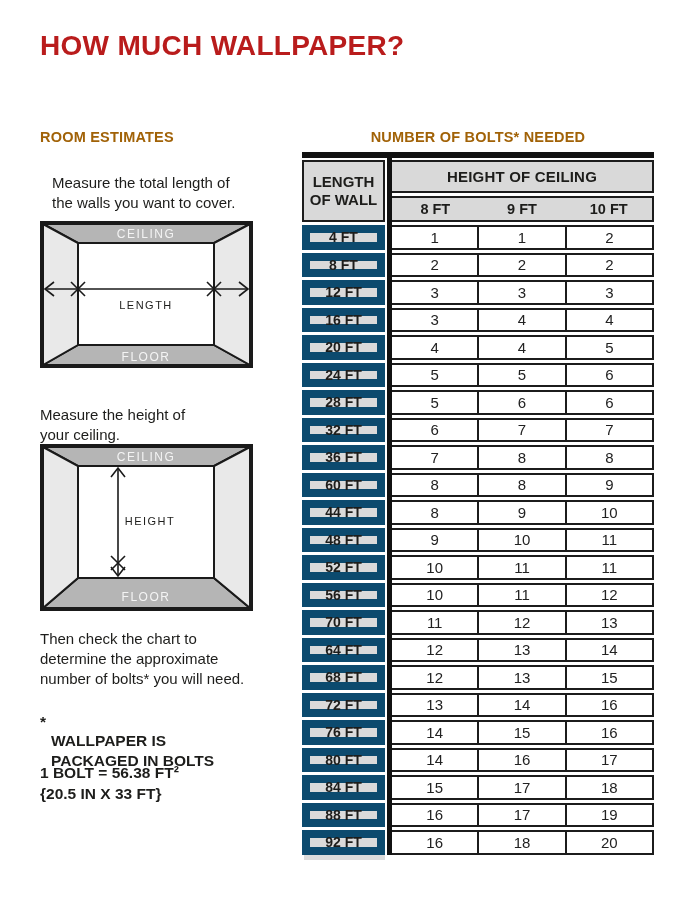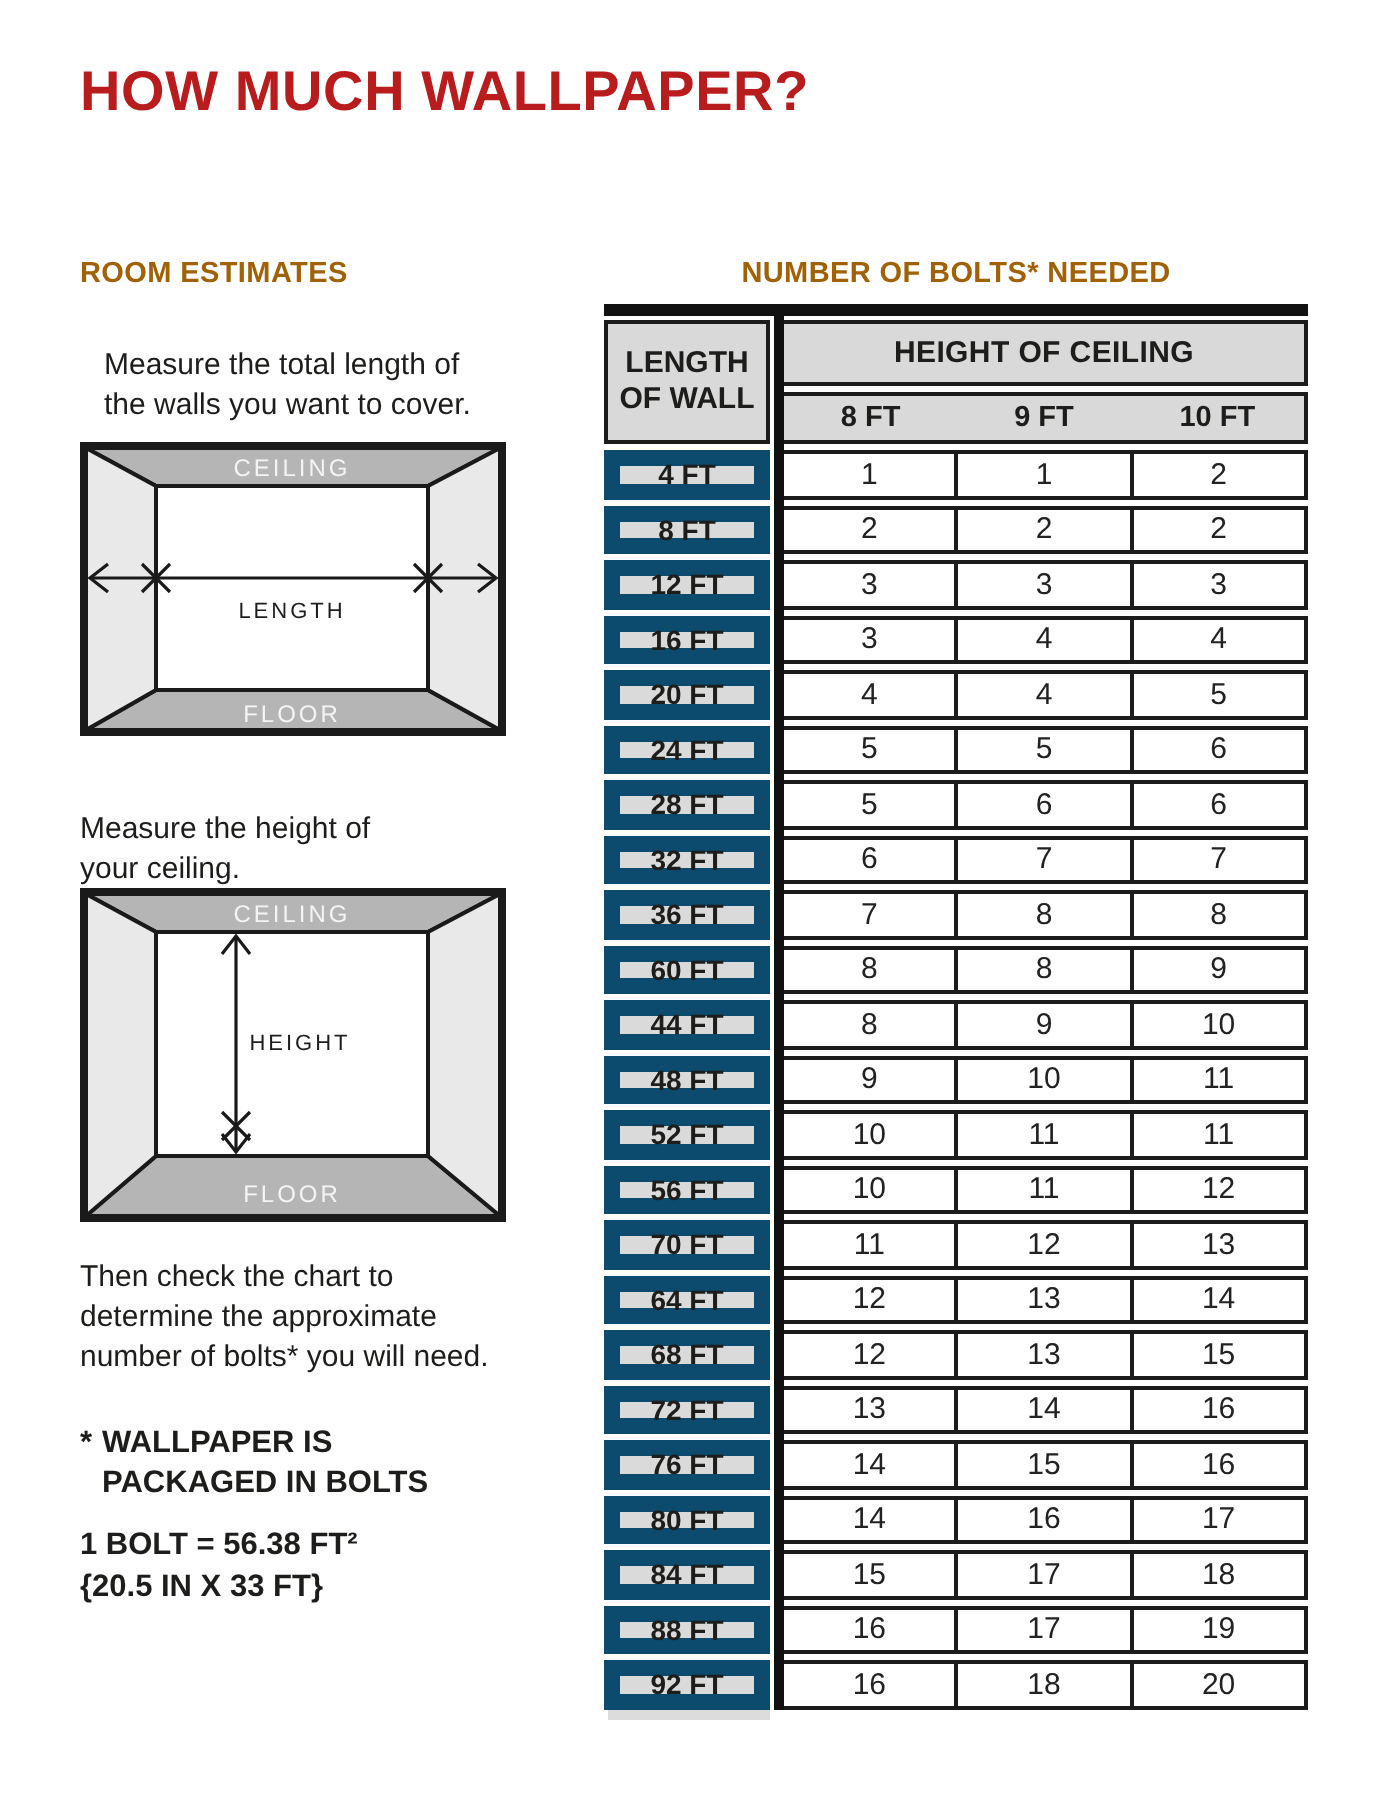--- a/index.html
+++ b/index.html
@@ -19,21 +19,21 @@
   #room-estimates-heading{left:40px;top:129px;}
   #bolts-heading{left:302px;top:129px;width:352px;text-align:center;}
 
   
   .step{font-size:15px;line-height:20px;white-space:pre-line;}
   #step1{left:52px;top:158px;}
   #step2{left:40px;top:390px;}
   #step3{left:40px;top:614px;}
 
   .footnote{left:40px;top:712px;display:flex;gap:5px;font-size:15.5px;font-weight:bold;line-height:20px;}
-  .footnote .fn-text{white-space:pre-line;}
+  .footnote .fn-text{white-space:pre-line;margin-top:19px;}
   .bolt-info{left:40px;top:762px;font-size:15.5px;font-weight:bold;line-height:21px;white-space:pre-line;}
 
   
   #diagram-length{left:40px;top:221px;}
   #diagram-height{left:40px;top:444px;}
   svg text{font-family:"Liberation Sans", sans-serif;}
   .band-label{font-size:12px;letter-spacing:1.5px;fill:#f4f4f4;}
   .dim-label{font-size:11px;letter-spacing:1.5px;fill:#1d1d1b;}
 
   

